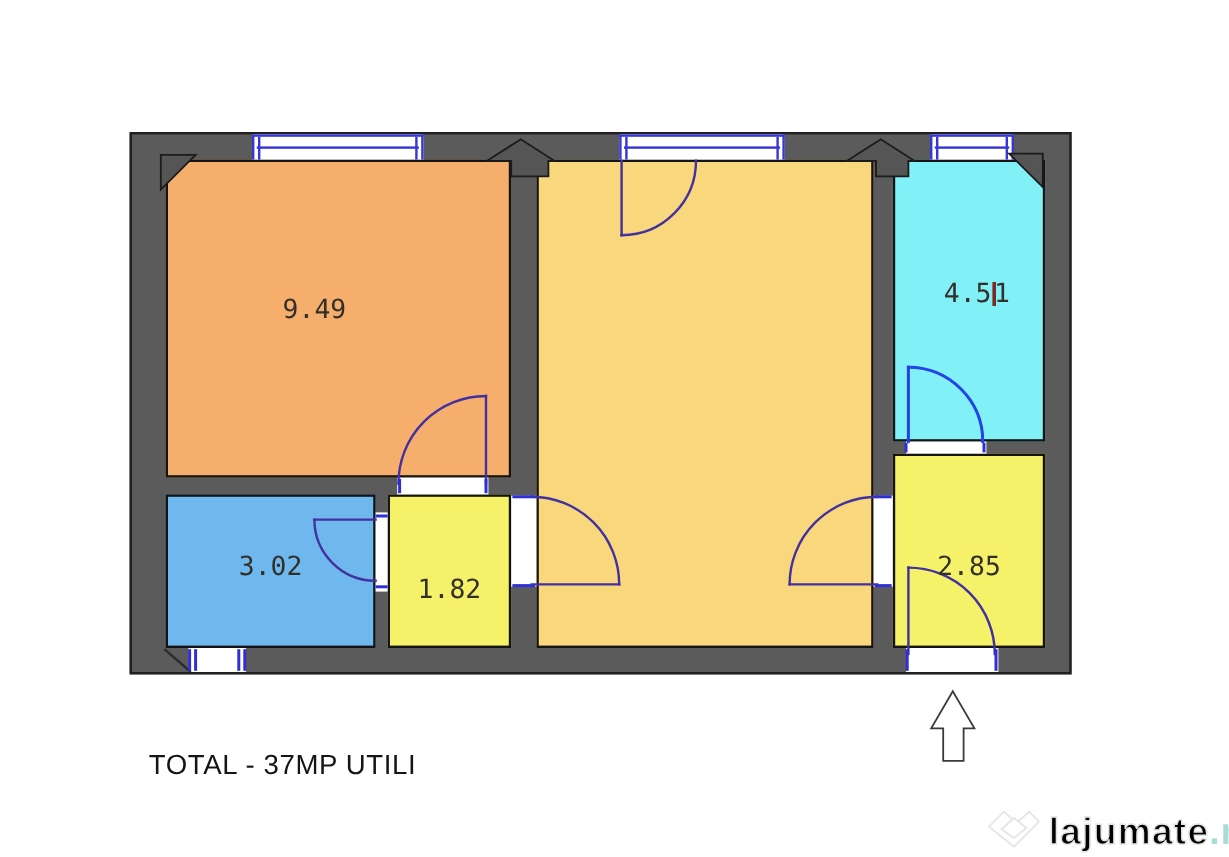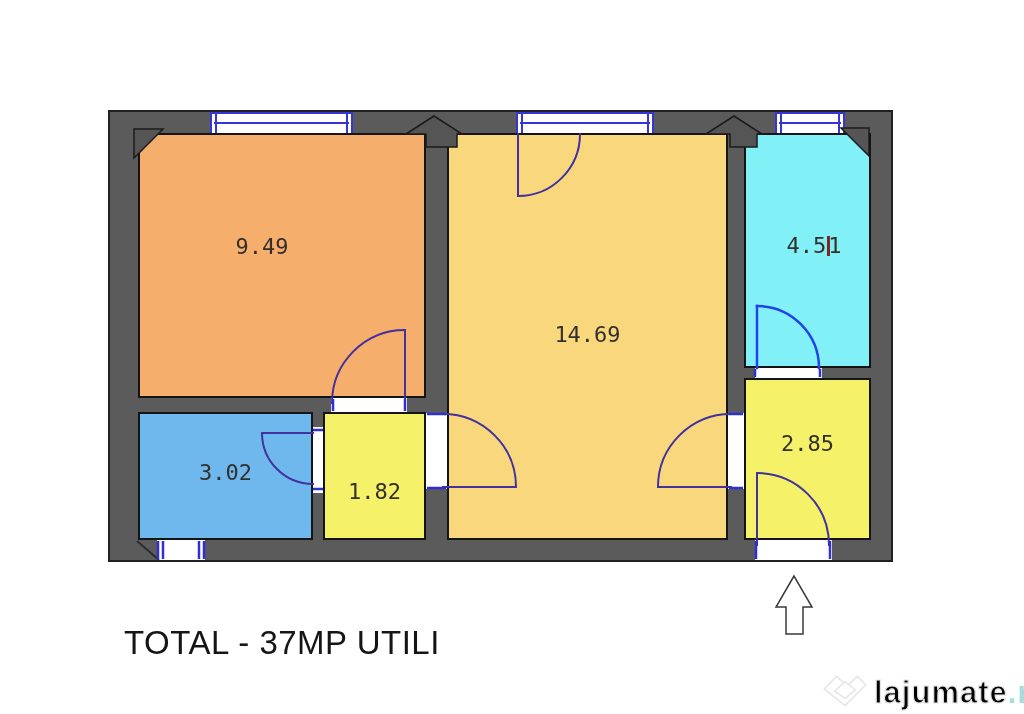--- a/index.html
+++ b/index.html
@@ -12,21 +12,21 @@
   .win{position:absolute;background:#ffffff;box-sizing:border-box;
        border-left:2px solid #3535d8;border-right:2px solid #3535d8;border-top:2px solid #3535d8;}
   .win .mid{position:absolute;left:2px;right:2px;top:8px;height:2px;background:#3535d8;}
   .win .jl{position:absolute;left:3px;top:0;bottom:0;width:2px;background:#3535d8;}
   .win .jr{position:absolute;right:3px;top:0;bottom:0;width:2px;background:#3535d8;}
   .overlay{position:absolute;left:0;top:0;width:1024px;height:714px;pointer-events:none;}
   .lbl{position:absolute;font-family:"DejaVu Sans Mono","Liberation Mono",monospace;
        font-size:22px;font-weight:500;color:#33302b;text-align:center;white-space:nowrap;}
   .cursor-bar{display:inline-block;width:3px;height:20px;background:#7a2a23;
               vertical-align:-3px;margin:0 -2px 0 1px;}
-  .total{position:absolute;left:124px;top:624px;font-size:33px;color:#151515;
+  .total{position:absolute;left:124px;top:624px;font-size:23px;color:#151515;
          letter-spacing:0.5px;font-family:"Liberation Sans",sans-serif;}
   .watermark{position:absolute;left:820px;top:668px;height:44px;display:flex;
              align-items:flex-end;}
   .wm-text{font-size:31px;font-weight:bold;line-height:38px;letter-spacing:1px;}
   .wm-brand{color:#000000;-webkit-text-stroke:1.2px #e4e4e4;text-shadow:0 0 1px #ececec;}
   .wm-tld{color:#a9dbd8;}
 </style>
 </head>
 <body>
 
@@ -110,26 +110,25 @@
         <path d="M830 541 L830 559"></path>
       <path d="M158 541 L158 559"></path>
         <path d="M163 541 L163 559"></path>
       <path d="M199 541 L199 559"></path>
         <path d="M204 541 L204 559"></path>
     </g>
 
     <polygon points="794,576 776,607 786,607 786,634 803,634 803,607 812,607" fill="#ffffff" stroke="#3a3a3a" stroke-width="1.5"></polygon>
   </svg>
 
-  <div class="lbl" style="left:138px;top:234px;width:248px;">9.49</div>
-  <div class="lbl" style="left:447px;top:322px;width:281px;">14.69</div>
+  <div class="lbl" style="left:138px;top:246px;width:248px;">9.49</div>
   <div class="lbl" style="left:744px;top:233px;width:110px;margin-left:15px;"><span>4.5</span><span class="cursor-bar"></span><span>1</span></div>
   <div class="lbl" style="left:138px;top:460px;width:175px;">3.02</div>
   <div class="lbl" style="left:323px;top:479px;width:103px;">1.82</div>
-  <div class="lbl" style="left:744px;top:431px;width:127px;">2.85</div>
+  <div class="lbl" style="left:744px;top:460px;width:127px;">2.85</div>
 
   <div class="total">TOTAL - 37MP UTILI</div>
 
   <div class="watermark">
     <svg width="50" height="42" viewBox="0 0 48 40" style="margin-right:4px;">
       <path d="M4 18 L16 6 L26 15 L36 6 L44 14 L24 34 Z" fill="#ffffff" stroke="#e6e6e6" stroke-width="1.5" stroke-linejoin="round"></path>
       <path d="M14 20 L24 11 L34 19 L24 27 Z" fill="#ffffff" stroke="#e6e6e6" stroke-width="1.5" stroke-linejoin="round"></path>
     </svg>
     <span class="wm-text wm-brand">lajumate</span>
       <span class="wm-text wm-tld">.ro</span>

